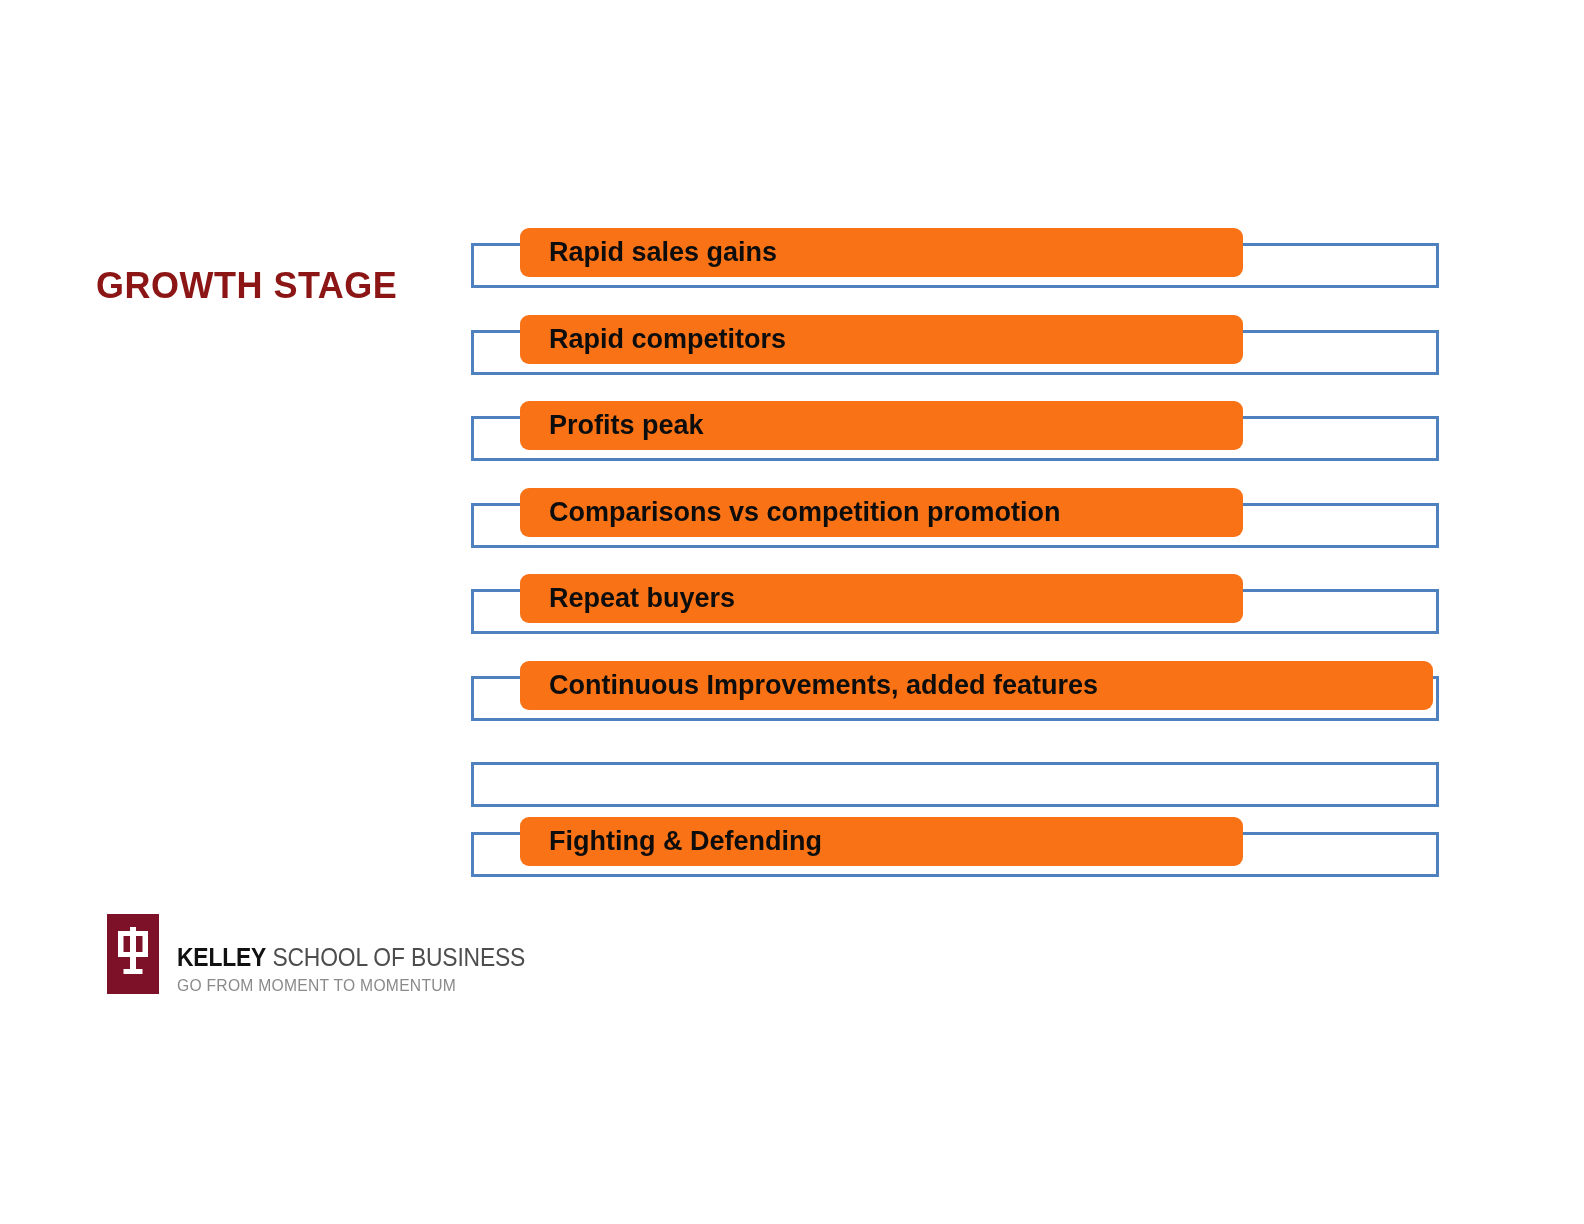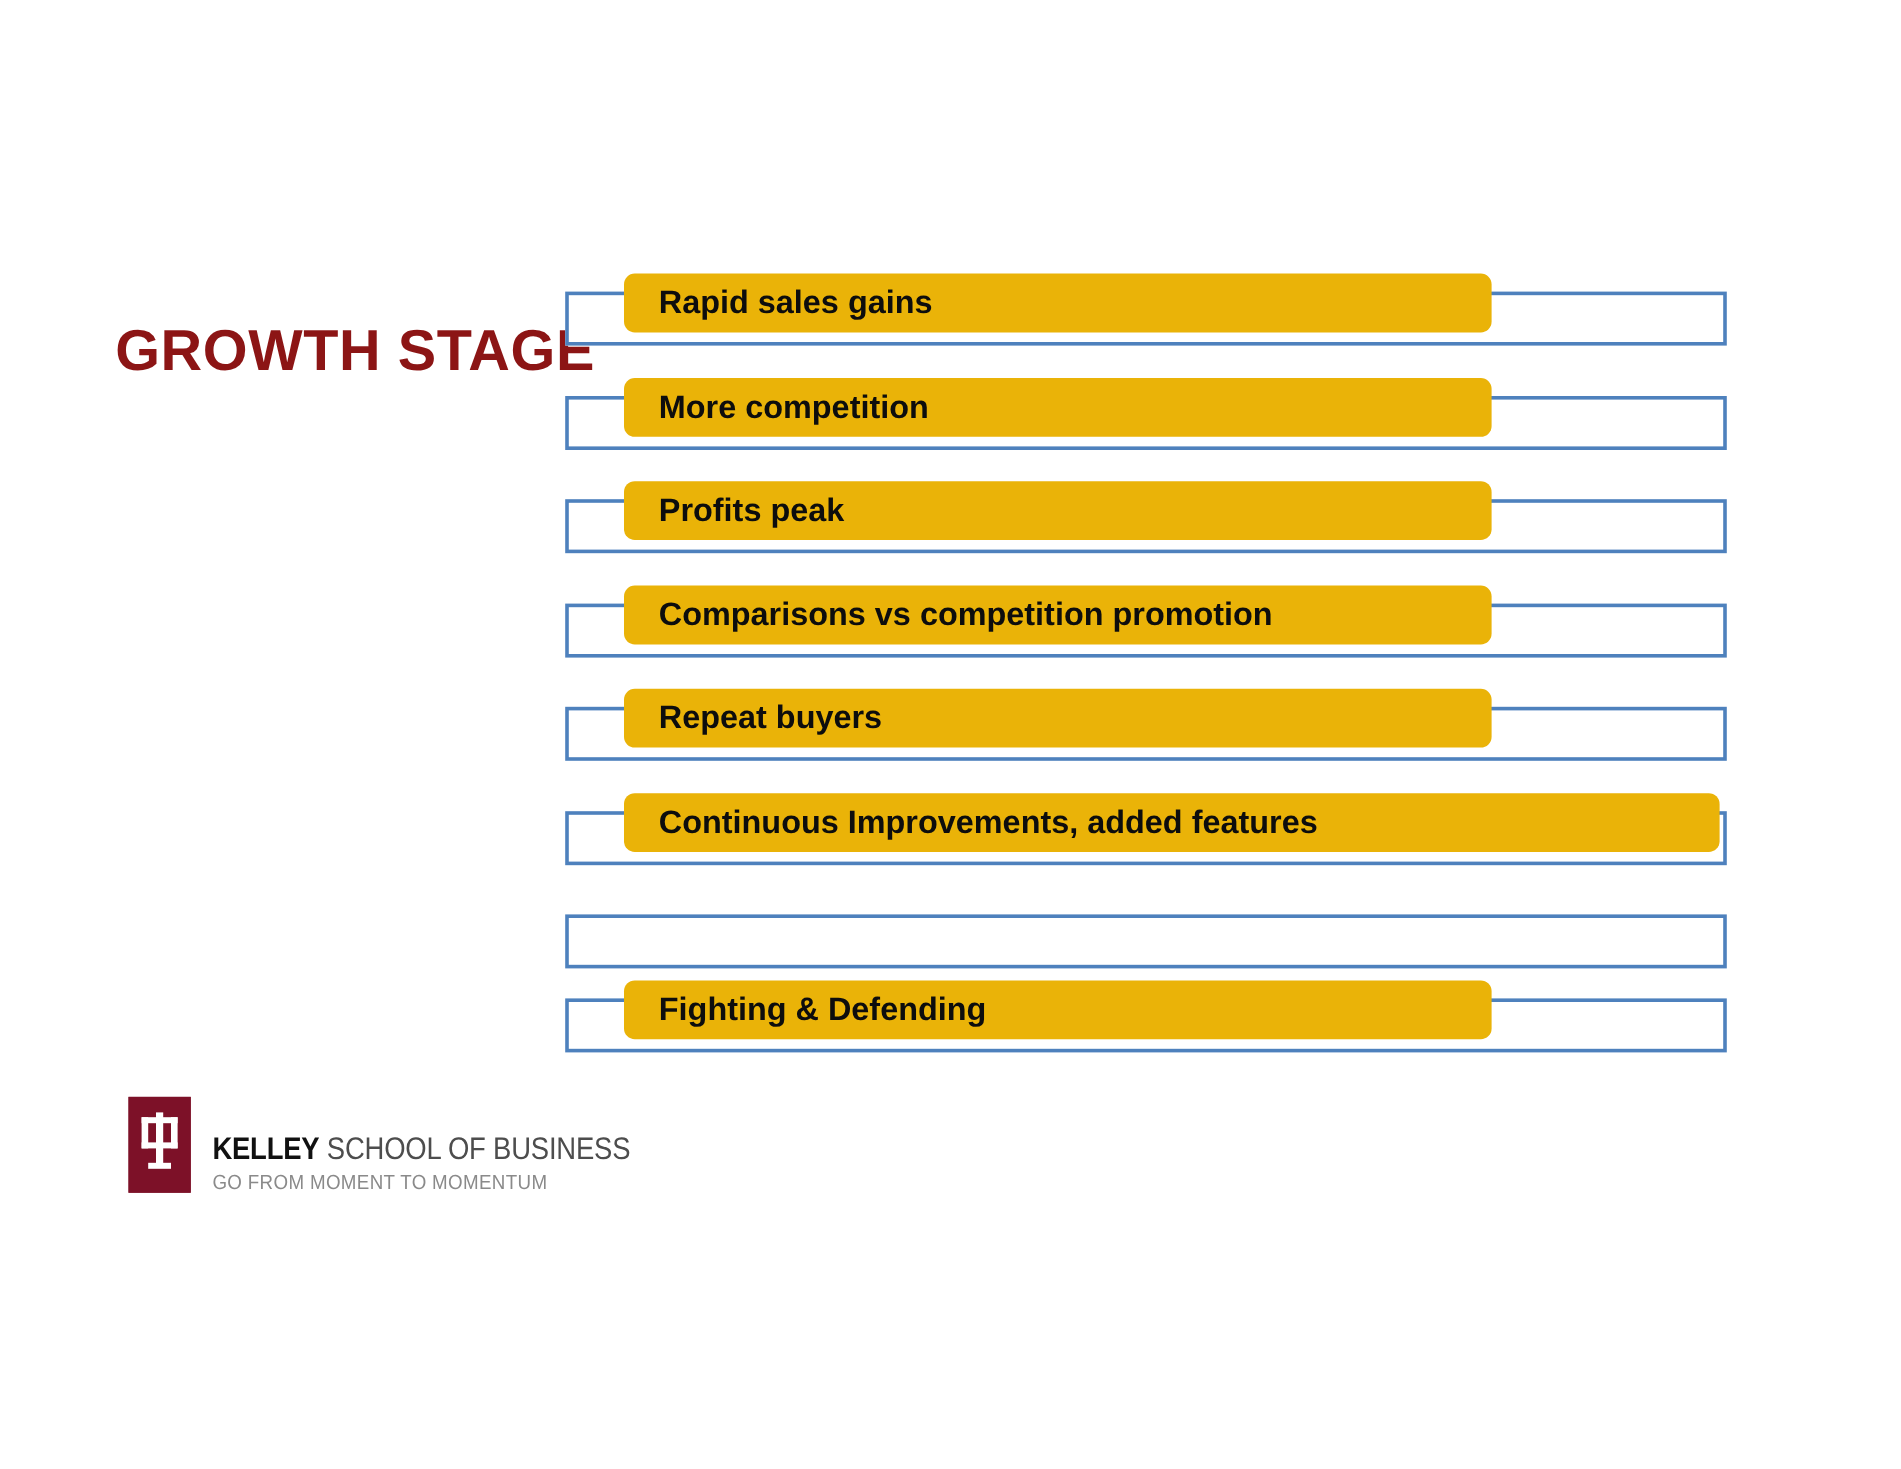--- a/index.html
+++ b/index.html
@@ -17,21 +17,21 @@
     height: 1224px;
     background: #ffffff;
     overflow: hidden;
   }
 
   
   .slide-title {
     position: absolute;
     left: 96px;
     top: 265px;
-    font-size: 48px;
+    font-size: 36px;
     font-weight: bold;
     letter-spacing: 0.5px;
     color: #8C1515;
     white-space: nowrap;
   }
 
   
   .diagram {
     position: absolute;
     left: 471px;
@@ -55,21 +55,21 @@
     border: 3px solid #4E81BD;
     background: #ffffff;
     box-sizing: border-box;
   }
   
   .row-plate {
     position: absolute;
     left: 49px;
     top: 0px;
     height: 49px;
-    background: #eab308;
+    background: #f97316;
     border-radius: 9px;
     display: flex;
     align-items: center;
     box-sizing: border-box;
     padding-left: 29px;
   }
   .row-plate.wide  { width: 723px; }
   .row-plate.xwide { width: 913px; }
   .row-label {
     font-size: 27px;
@@ -137,21 +137,21 @@
     <div class="row" style="top:0px">
       <div class="row-frame"></div>
       <div class="row-plate wide">
         <span class="row-label">Rapid sales gains</span>
       </div>
     </div>
 
     <div class="row" style="top:86.5px">
       <div class="row-frame"></div>
       <div class="row-plate wide">
-        <span class="row-label">More competition</span>
+        <span class="row-label">Rapid competitors</span>
       </div>
     </div>
 
     <div class="row" style="top:173px">
       <div class="row-frame"></div>
       <div class="row-plate wide">
         <span class="row-label">Profits peak</span>
       </div>
     </div>
 

